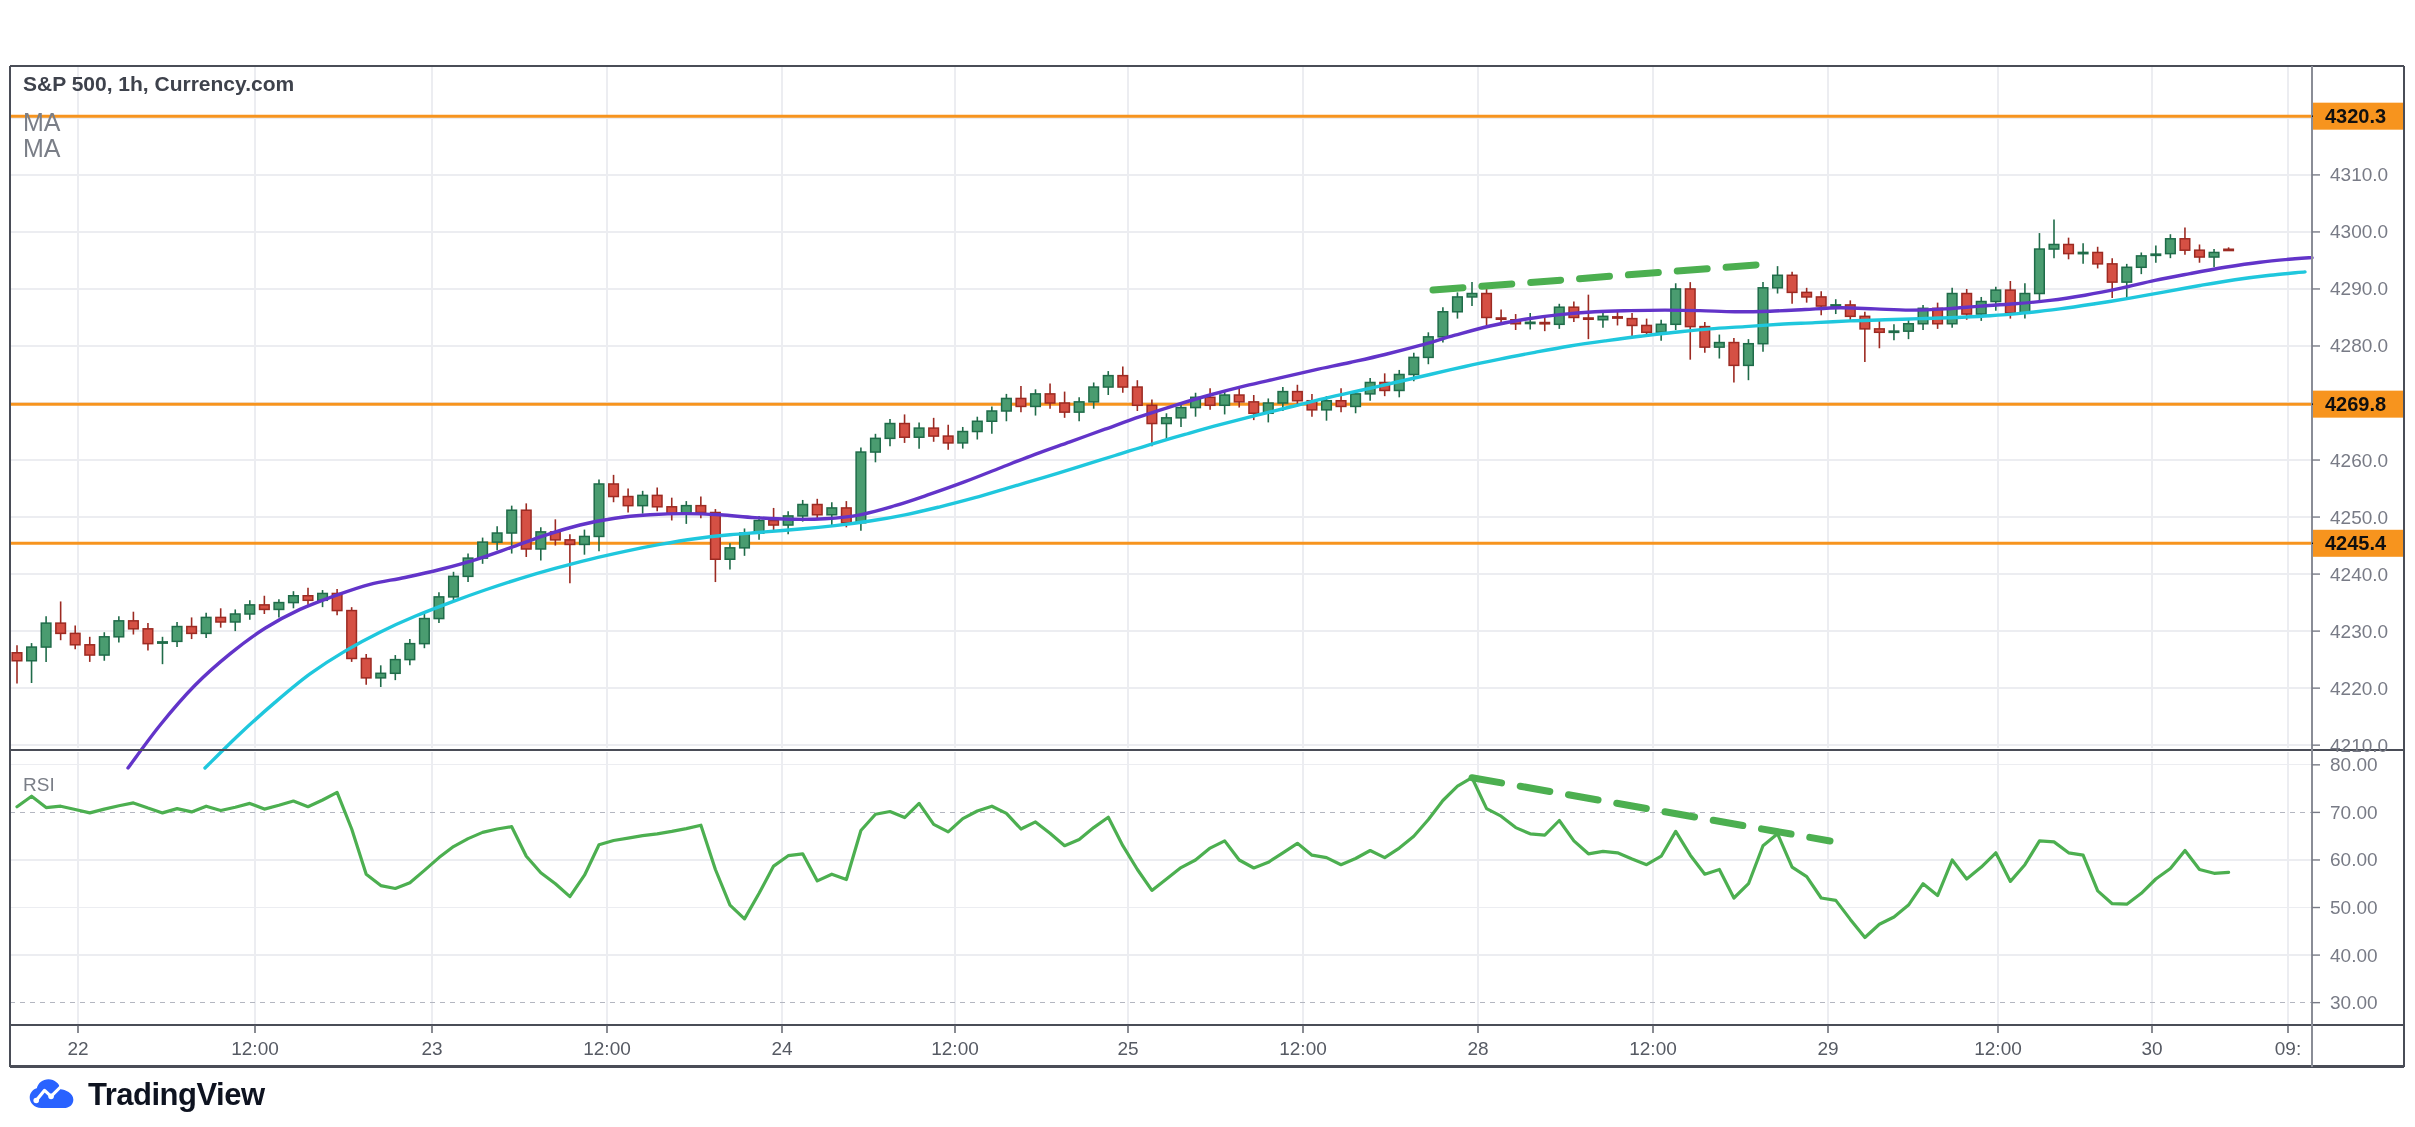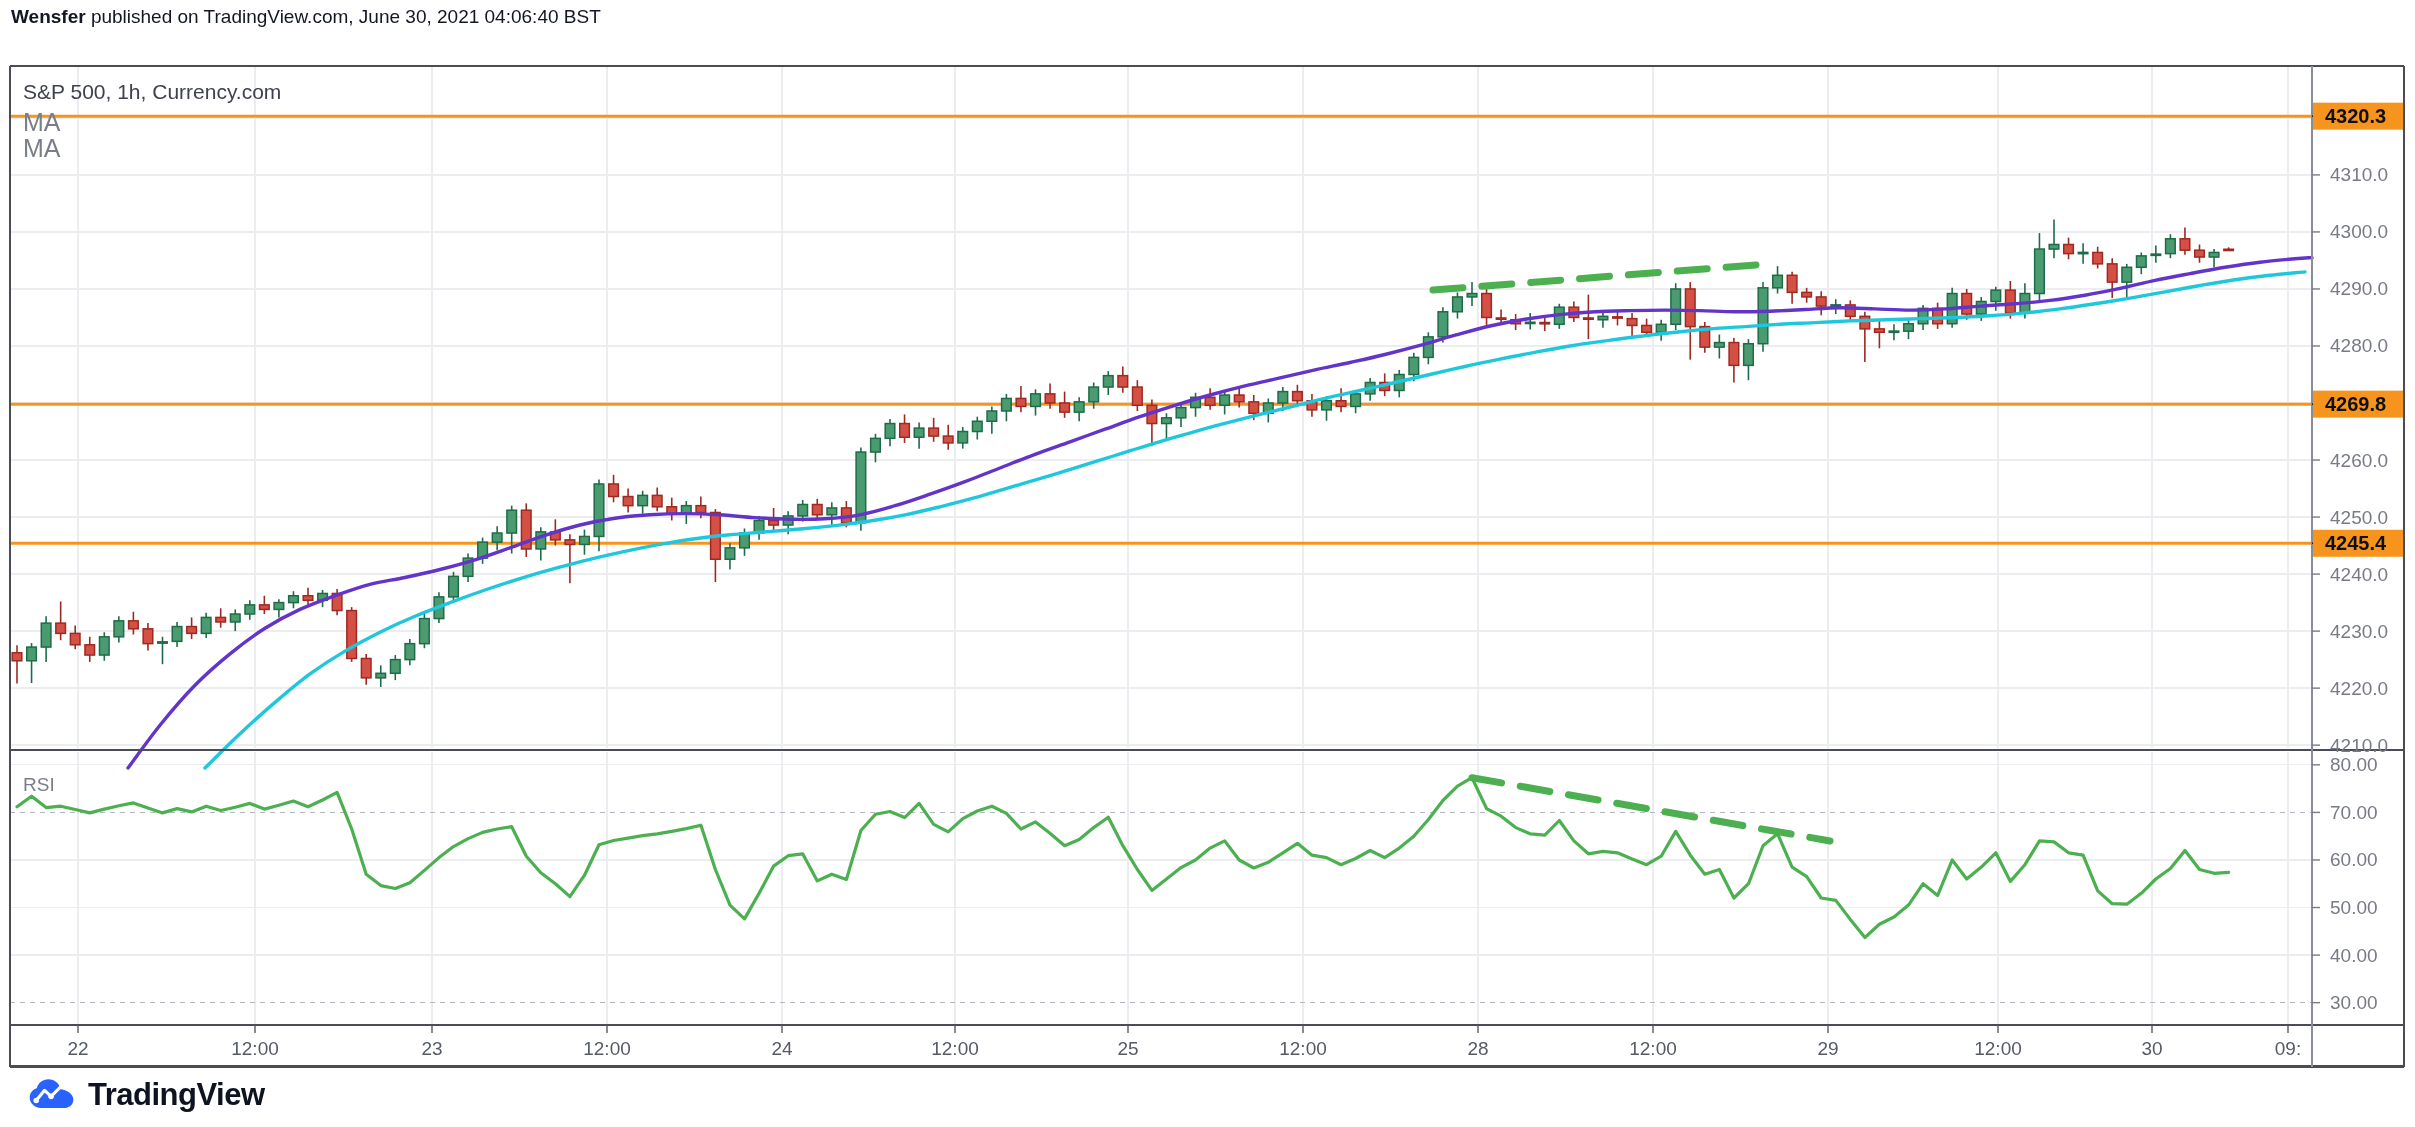--- a/index.html
+++ b/index.html
@@ -3,36 +3,33 @@
 <meta charset="utf-8">
 <style>
   html,body{margin:0;padding:0;background:#fff;}
   .page{position:relative;width:2415px;height:1127px;background:#fff;
         font-family:"Liberation Sans",sans-serif;overflow:hidden;}
   .hdr{position:absolute;left:11px;top:5px;font-size:19px;color:#131722;line-height:23px;white-space:nowrap;}
   .hdr .b{font-weight:bold;}
   .hdr .teal{color:#26A69A;}
   .hdr .arrow{color:#26A69A;font-size:15px;}
   .hdr-line2 span{margin-right:3px;}
-  .pane-title{position:absolute;left:23px;top:80px;font-size:21px;font-weight:normal;color:#3E424C;z-index:3;}
+  .pane-title{position:absolute;left:23px;top:72px;font-size:21px;font-weight:bold;color:#3E424C;z-index:3;}
   .ma-label{position:absolute;left:23px;font-size:25px;color:#7A7E87;z-index:3;}
   .rsi-label{position:absolute;left:23px;top:766px;font-size:19px;color:#7A7E87;z-index:3;margin-top:8px;}
   #chart-svg{position:absolute;left:0;top:0;z-index:1;font-family:"Liberation Sans",sans-serif;}
   .footer{position:absolute;left:26px;top:1076px;display:flex;align-items:center;z-index:3;justify-content:flex-end;}
   .footer .brand{font-size:31px;font-weight:600;color:#0E1320;margin-left:10px;letter-spacing:-0.5px;}
 </style>
 </head>
 <body>
 
 <div class="page">
 
   <div class="hdr">
-    <div>
-      <span class="b">Wensfer</span><span> published on TradingView.com, June 30, 2021 04:06:40 BST</span>
-    </div>
   </div>
 
   <div class="pane-title">S&amp;P 500, 1h, Currency.com</div>
   <div class="ma-label" style="top:108px">MA</div>
   <div class="ma-label" style="top:134px">MA</div>
   <div class="rsi-label">RSI</div>
 
   <svg id="chart-svg" width="2415" height="1127">
       <g>
         <line x1="78" x2="78" y1="66" y2="748" stroke="#ECEDF1" stroke-width="1.3" shape-rendering="crispEdges"></line>

